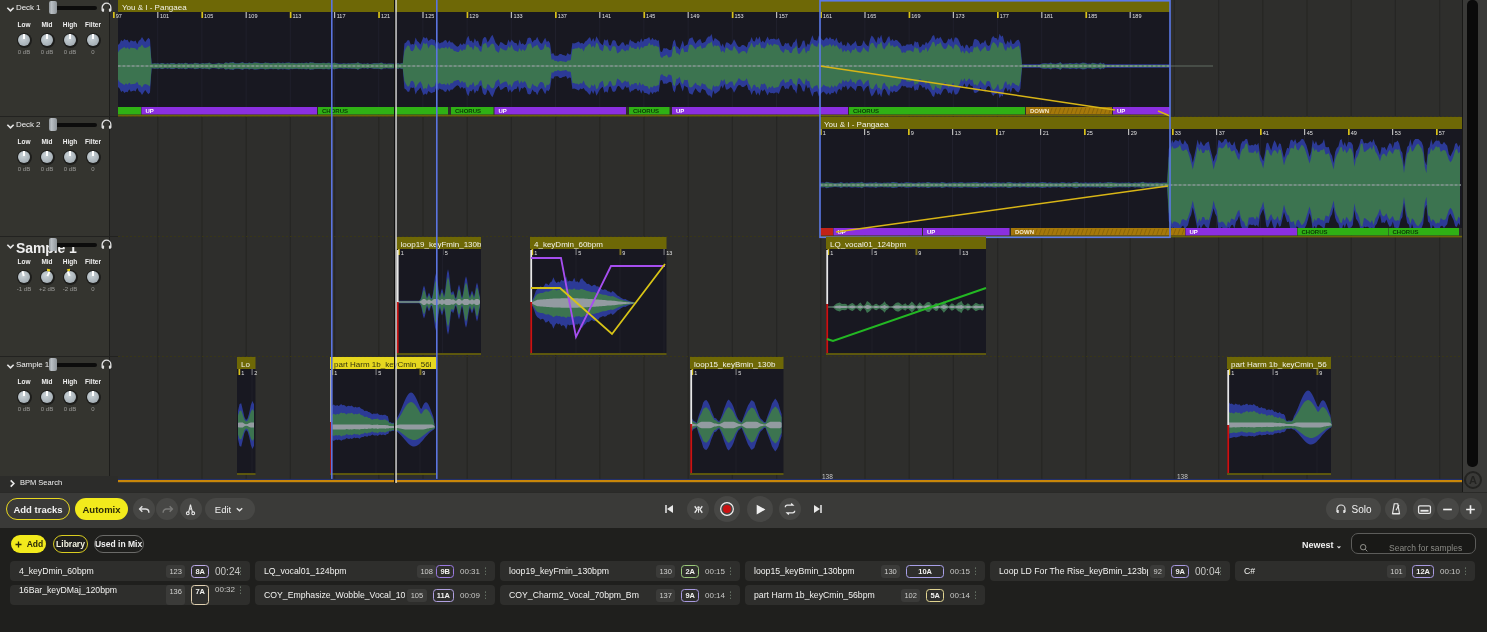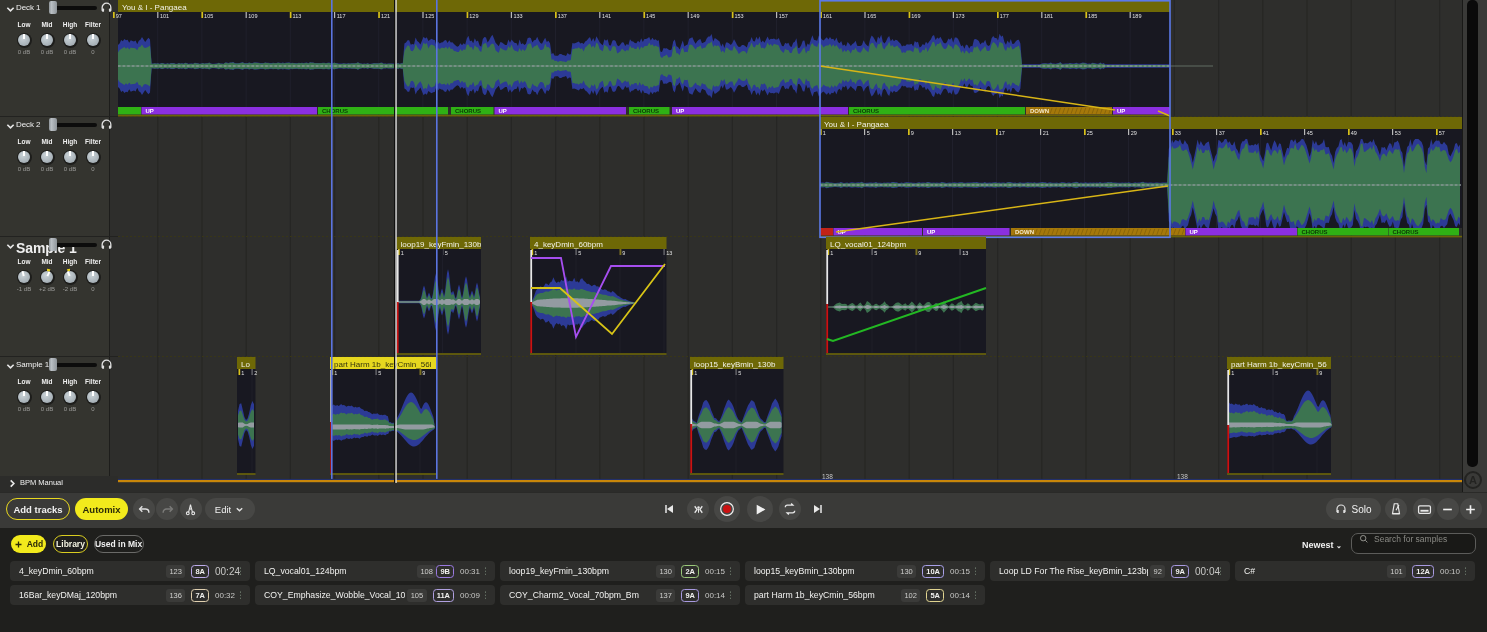--- a/index.html
+++ b/index.html
@@ -550,21 +550,21 @@
     <div style="position:absolute;left:85.5px;top:389.5px;width:15px;height:15px;border-radius:50%;background:#1d1d1b"></div>
     <div style="position:absolute;left:87px;top:391px;width:12px;height:12px;border-radius:50%;background:radial-gradient(circle at 40% 35%,#c9d2d7,#97a1a8)"></div>
     <div style="position:absolute;left:92.2px;top:391px;width:1.6px;height:4.5px;background:#fff;transform-origin:0.8px 6px;transform:rotate(0deg)"></div>
     <div style="position:absolute;left:80px;top:406px;width:26px;height:7px;font-size:6px;color:#9b9b99;text-align:center">0</div>
     <div style="position:absolute;left:0;top:356px;width:118px;height:1px;background:#222220"></div>
   </div>
 <div style="position:absolute;left:0;top:476px;width:118px;height:16px;background:#2c2c2a"></div>
 <svg style="position:absolute;left:8px;top:479px" width="9" height="9" viewBox="0 0 10 10">
     <path d="M3 1.5 6.5 5 3 8.5" fill="none" stroke="#e8e8e8" stroke-width="1.8"></path>
   </svg>
-<div style="position:absolute;left:20px;top:478px;font-size:7.5px;color:#f0f0f0;font-weight:500">BPM Manual</div>
+<div style="position:absolute;left:20px;top:478px;font-size:7.5px;color:#f0f0f0;font-weight:500">BPM Search</div>
 <div style="position:absolute;left:118px;top:482.5px;width:1344px;height:9.5px;background:#2c2c2a"></div>
 <div style="position:absolute;left:1462px;top:0;width:25px;height:492px;background:#3a3a38;border-left:1.5px solid #191917;box-sizing:border-box"></div>
 <div style="position:absolute;left:1467px;top:0;width:11px;height:467px;background:#0a0a0a;border-radius:5px"></div>
 <div style="position:absolute;left:1464px;top:471px;width:18px;height:18px;border-radius:50%;border:2px solid #232321;box-sizing:border-box;color:#232321;font-size:11px;font-weight:bold;text-align:center;line-height:14px">A</div>
 <div style="position:absolute;left:0;top:492px;width:1487px;height:36px;background:#3a3a38;border-top:1px solid #2a2a28;box-sizing:border-box"></div>
 <div style="position:absolute;left:6px;top:498px;width:64px;height:22px;border:1.5px solid #e8d820;border-radius:11.0px;box-sizing:border-box;color:#f0f0f0;font-size:9.5px;font-weight:600;display:flex;align-items:center;justify-content:center;gap:4px">Add tracks</div>
 <div style="position:absolute;left:75px;top:498px;width:53px;height:22px;background:#f2ea1c;border-radius:11.0px;box-sizing:border-box;color:#2a2a08;font-size:9.5px;font-weight:600;display:flex;align-items:center;justify-content:center;gap:4px">Automix</div>
 <div style="position:absolute;left:133px;top:498px;width:22px;height:22px;border-radius:50%;background:#474745;display:flex;align-items:center;justify-content:center">
     <svg width="13" height="13" viewBox="0 0 24 24">
       <path d="M8 6 3 11l5 5" fill="none" stroke="#e0e0e0" stroke-width="2.6"></path>
@@ -647,21 +647,21 @@
       <path d="M4 12h16M12 4v16" stroke="#f0f0f0" stroke-width="3"></path>
     </svg>
   </div>
 <div style="position:absolute;left:0;top:528px;width:1487px;height:104px;background:#1f1f1d"></div>
 <div style="position:absolute;left:11px;top:535px;width:35px;height:18px;background:#f2ea1c;border-radius:9.0px;box-sizing:border-box;color:#2a2a08;font-size:8.5px;font-weight:600;display:flex;align-items:center;justify-content:center;gap:4px"><svg width="9" height="9" viewBox="0 0 24 24">
       <path d="M4 12h16M12 4v16" stroke="#2a2a08" stroke-width="3.4"></path>
     </svg>Add</div>
 <div style="position:absolute;left:53px;top:535px;width:35px;height:18px;border:1.5px solid #d8cc20;border-radius:9.0px;box-sizing:border-box;color:#f2f2e0;font-size:8.5px;font-weight:600;display:flex;align-items:center;justify-content:center;gap:4px">Library</div>
 <div style="position:absolute;left:93.5px;top:535px;width:50px;height:18px;border:1.5px solid #6a6a68;border-radius:9.0px;box-sizing:border-box;color:#f0f0f0;font-size:8.5px;font-weight:600;display:flex;align-items:center;justify-content:center;gap:4px">Used in Mix</div>
 <div style="position:absolute;left:1302px;top:540px;width:48px;height:11px;color:#f0f0f0;font-size:9px;font-weight:600">Newest <span style="font-size:7px">⌄</span></div>
-<div style="position:absolute;left:1351px;top:533px;width:125px;height:21px;border:1px solid #5c5c5a;border-radius:7px;background:#191917;box-sizing:border-box;display:flex;align-items:flex-start;padding-left:7px;gap:5px">
+<div style="position:absolute;left:1351px;top:533px;width:125px;height:21px;border:1px solid #5c5c5a;border-radius:7px;background:#191917;box-sizing:border-box;display:flex;align-items:flex-end;padding-left:7px;gap:20px">
     <svg width="10" height="10" viewBox="0 0 24 24">
       <circle cx="10" cy="10" r="6.5" fill="none" stroke="#9a9a95" stroke-width="2.2"></circle>
       <path d="M15 15l5 5" stroke="#9a9a95" stroke-width="2.2"></path>
     </svg>
     <span style="color:#8a8a85;font-size:8.5px">Search for samples</span>
   </div>
 <div style="position:absolute;left:10px;top:561px;width:240px;height:20px;background:#2e2e2c;border-radius:4px;display:flex;align-items:center;padding:0 5px 0 9px;box-sizing:border-box;font-size:8.7px;color:#f2f2f0">
     <span style="flex:1;white-space:nowrap;overflow:hidden;margin-right:2px">4_keyDmin_60bpm</span>
     <span style="background:#3b3b39;border-radius:3px;color:#d0d0ce;font-size:7.5px;padding:2px 3.5px;margin-right:6px;flex:none">123</span>
     <span style="border:1.5px solid #bcabea;border-radius:3.5px;color:#f0f0ee;font-size:7.5px;font-weight:bold;padding:1px 3px;margin-right:6px;flex:none">8A</span>
@@ -678,39 +678,39 @@
 <div style="position:absolute;left:500px;top:561px;width:240px;height:20px;background:#2e2e2c;border-radius:4px;display:flex;align-items:center;padding:0 5px 0 9px;box-sizing:border-box;font-size:8.7px;color:#f2f2f0">
     <span style="flex:1;white-space:nowrap;overflow:hidden;margin-right:2px">loop19_keyFmin_130bpm</span>
     <span style="background:#3b3b39;border-radius:3px;color:#d0d0ce;font-size:7.5px;padding:2px 3.5px;margin-right:6px;flex:none">130</span>
     <span style="border:1.5px solid #9ac87a;border-radius:3.5px;color:#f0f0ee;font-size:7.5px;font-weight:bold;padding:1px 3px;margin-right:6px;flex:none">2A</span>
     <span style="color:#c8c8c6;font-size:8px;width:21px;flex:none">00:15</span>
     <span style="color:#7a8a7a;font-size:9px;flex:none">⋮</span>
   </div>
 <div style="position:absolute;left:745px;top:561px;width:240px;height:20px;background:#2e2e2c;border-radius:4px;display:flex;align-items:center;padding:0 5px 0 9px;box-sizing:border-box;font-size:8.7px;color:#f2f2f0">
     <span style="flex:1;white-space:nowrap;overflow:hidden;margin-right:2px">loop15_keyBmin_130bpm</span>
     <span style="background:#3b3b39;border-radius:3px;color:#d0d0ce;font-size:7.5px;padding:2px 3.5px;margin-right:6px;flex:none">130</span>
-    <span style="border:1.5px solid #a8a0e8;border-radius:3.5px;color:#f0f0ee;font-size:7.5px;font-weight:bold;padding:1px 3px;margin-right:6px;flex:none">10A</span>
+    <span style="border:1.5px solid #a8a0e8;border-radius:3.5px;color:#f0f0ee;font-size:7.5px;font-weight:bold;padding:1px 11px;margin-right:6px;flex:none">10A</span>
     <span style="color:#c8c8c6;font-size:8px;width:21px;flex:none">00:15</span>
     <span style="color:#7a8a7a;font-size:9px;flex:none">⋮</span>
   </div>
 <div style="position:absolute;left:990px;top:561px;width:240px;height:20px;background:#2e2e2c;border-radius:4px;display:flex;align-items:center;padding:0 5px 0 9px;box-sizing:border-box;font-size:8.7px;color:#f2f2f0">
     <span style="flex:1;white-space:nowrap;overflow:hidden;margin-right:2px">Loop LD For The Rise_keyBmin_123bp...</span>
     <span style="background:#3b3b39;border-radius:3px;color:#d0d0ce;font-size:7.5px;padding:2px 3.5px;margin-right:6px;flex:none">92</span>
     <span style="border:1.5px solid #a89ae0;border-radius:3.5px;color:#f0f0ee;font-size:7.5px;font-weight:bold;padding:1px 3px;margin-right:6px;flex:none">9A</span>
     <span style="color:#c8c8c6;font-size:10px;width:21px;flex:none">00:04</span>
     <span style="color:#7a8a7a;font-size:9px;flex:none">⋮</span>
   </div>
 <div style="position:absolute;left:1235px;top:561px;width:240px;height:20px;background:#2e2e2c;border-radius:4px;display:flex;align-items:center;padding:0 5px 0 9px;box-sizing:border-box;font-size:8.7px;color:#f2f2f0">
     <span style="flex:1;white-space:nowrap;overflow:hidden;margin-right:2px">C#</span>
     <span style="background:#3b3b39;border-radius:3px;color:#d0d0ce;font-size:7.5px;padding:2px 3.5px;margin-right:6px;flex:none">101</span>
     <span style="border:1.5px solid #a89ae0;border-radius:3.5px;color:#f0f0ee;font-size:7.5px;font-weight:bold;padding:1px 3px;margin-right:6px;flex:none">12A</span>
     <span style="color:#c8c8c6;font-size:8px;width:21px;flex:none">00:10</span>
     <span style="color:#7a8a7a;font-size:9px;flex:none">⋮</span>
   </div>
-<div style="position:absolute;left:10px;top:585px;width:240px;height:20px;background:#2e2e2c;border-radius:4px;display:flex;align-items:center;padding:0 5px 0 9px;box-sizing:border-box;font-size:8.7px;color:#f2f2f0">
+<div style="position:absolute;left:10px;top:585px;width:240px;height:20px;background:#2e2e2c;border-radius:4px;display:flex;padding:0 5px 0 9px;box-sizing:border-box;font-size:8.7px;color:#f2f2f0">
     <span style="flex:1;white-space:nowrap;overflow:hidden;margin-right:2px">16Bar_keyDMaj_120bpm</span>
     <span style="background:#3b3b39;border-radius:3px;color:#d0d0ce;font-size:7.5px;padding:2px 3.5px;margin-right:6px;flex:none">136</span>
     <span style="border:1.5px solid #e0d0b0;border-radius:3.5px;color:#f0f0ee;font-size:7.5px;font-weight:bold;padding:1px 3px;margin-right:6px;flex:none">7A</span>
     <span style="color:#c8c8c6;font-size:8px;width:21px;flex:none">00:32</span>
     <span style="color:#7a8a7a;font-size:9px;flex:none">⋮</span>
   </div>
 <div style="position:absolute;left:255px;top:585px;width:240px;height:20px;background:#2e2e2c;border-radius:4px;display:flex;align-items:center;padding:0 5px 0 9px;box-sizing:border-box;font-size:8.7px;color:#f2f2f0">
     <span style="flex:1;white-space:nowrap;overflow:hidden;margin-right:2px">COY_Emphasize_Wobble_Vocal_105b...</span>
     <span style="background:#3b3b39;border-radius:3px;color:#d0d0ce;font-size:7.5px;padding:2px 3.5px;margin-right:6px;flex:none">105</span>
     <span style="border:1.5px solid #b0a0e0;border-radius:3.5px;color:#f0f0ee;font-size:7.5px;font-weight:bold;padding:1px 3px;margin-right:6px;flex:none">11A</span>

